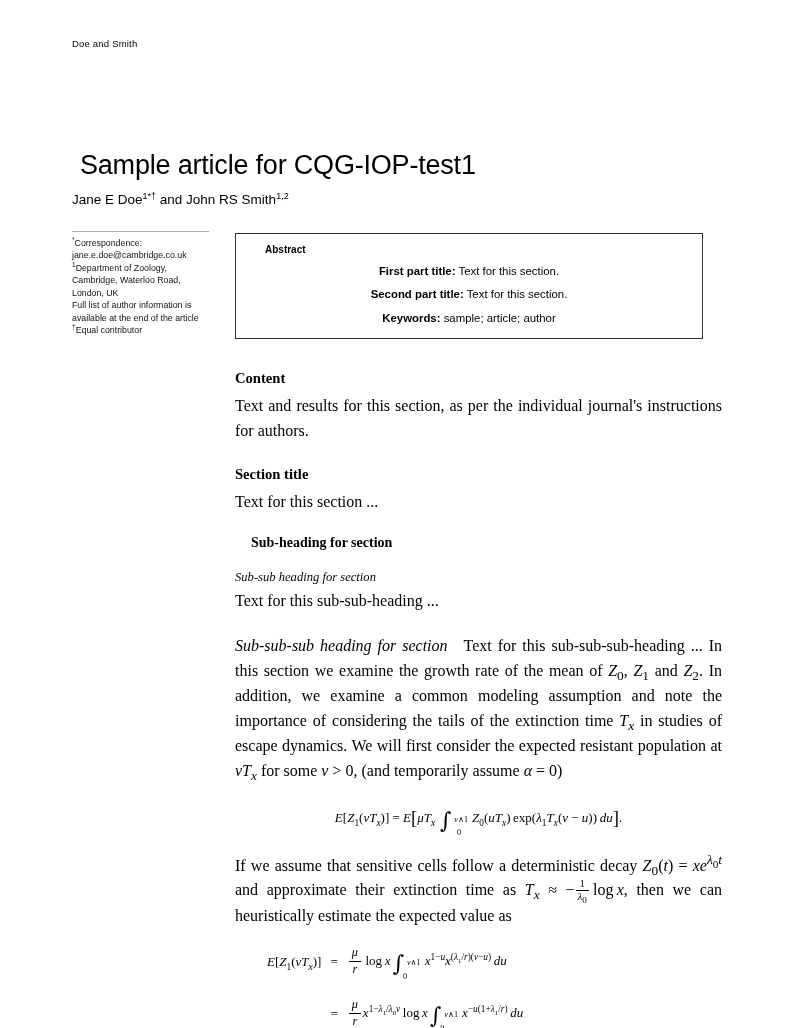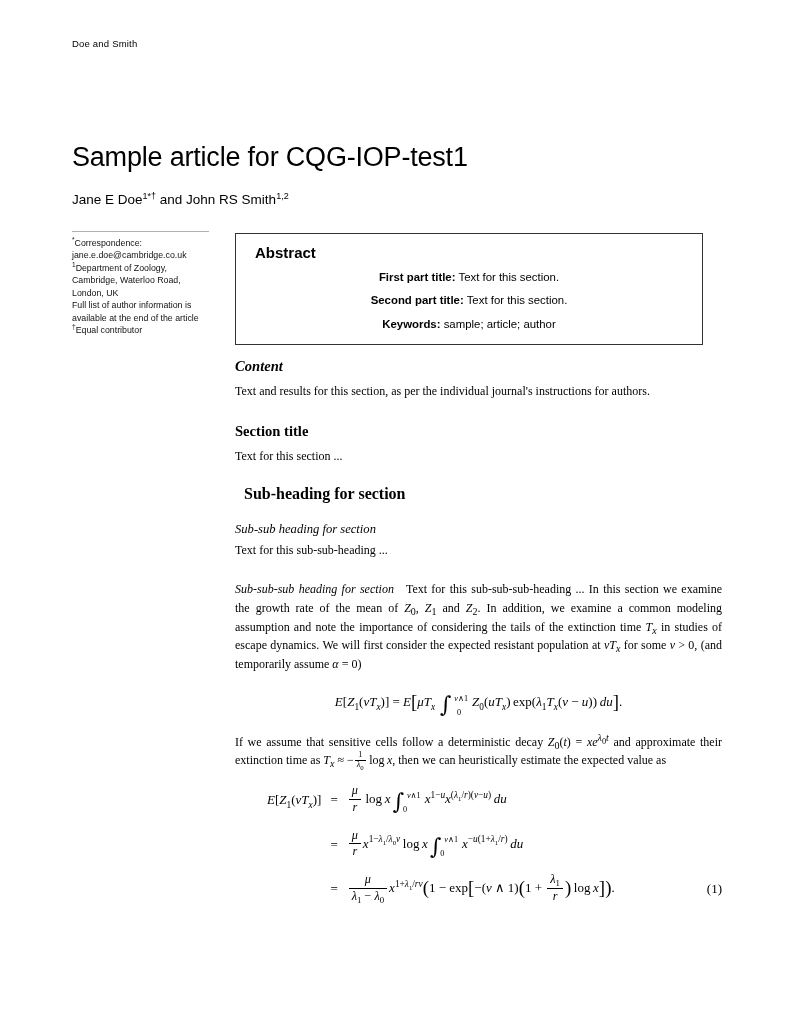--- a/index.html
+++ b/index.html
@@ -20,21 +20,21 @@
     position:absolute;left:72px;top:38px;
     font-family:"Liberation Sans", sans-serif;font-size:9.5px;letter-spacing:.2px;
   }
   .banner{
     position:absolute;left:72px;top:109px;width:631px;height:22px;
     background:var(--banner-bg);color:var(--banner-text);
     font-family:"Liberation Sans", sans-serif;font-weight:bold;font-size:12.5px;
     display:flex;align-items:center;padding-left:10px;letter-spacing:.3px;
   }
   .title{
-    position:absolute;left:72px;top:142px;margin:0;
+    position:absolute;left:72px;top:142px;margin:8px;
     font-family:"Liberation Sans", sans-serif;font-weight:normal;
     font-size:27px;letter-spacing:-.2px;
   }
   .authors{
     position:absolute;left:72px;top:192px;
     font-family:Liberation Sans, sans-serif;font-size:13.5px;
   }
   .authors sup{font-size:9px;line-height:0;}
 
   .sidebar{
@@ -43,54 +43,54 @@
     font-family:"Liberation Sans", sans-serif;font-size:8.8px;line-height:1.42;color:#111;
   }
   .sidebar sup{font-size:6.5px;line-height:0;}
   .sb-block{margin:0;}
 
   .abstract-box{
     position:absolute;left:235px;top:233px;width:468px;
     border:1px solid var(--box-border);padding:10px 13px 12px;
     font-family:"Liberation Sans", sans-serif;
   }
-  .abs-title{font-weight:bold;font-size:15px;margin:0 6px 9px;}
+  .abs-title{font-weight:bold;font-size:10px;margin:0 16px 9px;}
   .abs-line{margin:8px 0 0;font-size:11.4px;line-height:1.35;text-align:center;}
   .abs-line b{font-weight:bold;}
 
   .main-col{position:absolute;left:235px;top:358px;width:487px;}
   .main-col p{
-    margin:0;font-size:12px;line-height:1.56;text-align:justify;hyphens:auto;
+    margin:0;font-size:16px;line-height:1.56;text-align:justify;hyphens:auto;
   }
   h2.section-head{
     font-family:"Liberation Serif", serif;font-weight:bold;font-size:14.6px;
     margin:22px 0 7px;
   }
-  h2.section-head.first{margin-top:0;font-style:italic;}
-  h3.sub-head{font-size:16px;font-weight:bold;margin:20px 9px 4px;}
+  h2.section-head.first{margin-top:12px;}
+  h3.sub-head{font-size:14px;font-weight:bold;margin:20px 16px 4px;}
   h4.subsub-head{font-size:12.6px;font-weight:normal;font-style:italic;margin:19px 0 4px;}
   p.runin{margin-top:20px;}
 
   
   .math{font-size:13px;}
   .math sup,.math sub,sup,sub{line-height:0;}
   .math sup{font-size:.72em;}
   .math sub{font-size:.72em;}
   .eq-display{
     text-align:center;margin:16px 0 16px;white-space:nowrap;
   }
   .between{margin-top:2px;}
   .int{
     display:inline-block;font-family:"DejaVu Serif", serif;font-size:22px;
     line-height:.9;vertical-align:-6px;margin:0 0 0 2px;
   }
   .ilim{
     display:inline-flex;flex-direction:column;justify-content:space-between;
     height:22px;font-size:8.2px;line-height:1;vertical-align:middle;
-    margin:5px 4px 0 0;font-style:normal;
+    margin:16px 4px 0 0;font-style:normal;
   }
   .ilim .iu{display:block;margin-left:3px;}
   .ilim .il{display:block;margin-left:-1px;}
   .fr{
     display:inline-block;vertical-align:middle;text-align:center;
     line-height:1.12;margin:0 2px;font-size:.94em;position:relative;top:-1px;
   }
   .fr .n{display:block;border-bottom:1px solid #000;padding:0 3px 1px;}
   .fr .d{display:block;padding:1px 3px 0;}
   .sfr{

